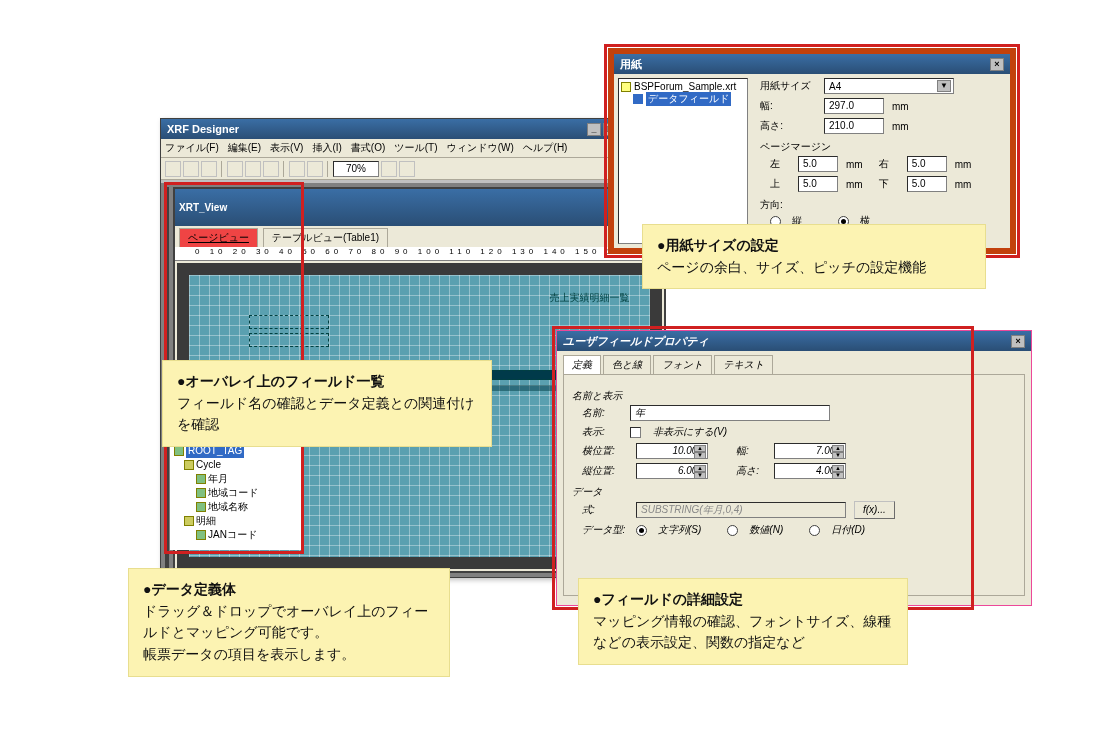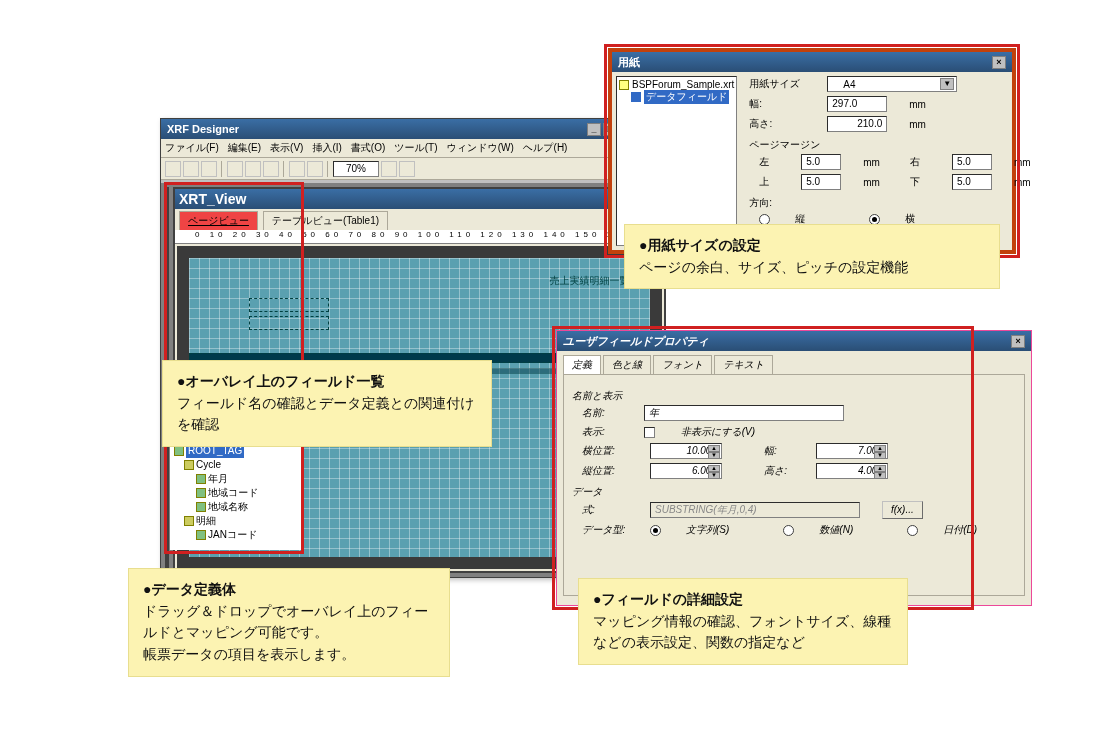--- a/index.html
+++ b/index.html
@@ -110,21 +110,21 @@
     width: 140px;
     background: #fff;
     border: 2px solid #404040;
     margin: 4px;
     display: flex;
     flex-direction: column;
     overflow: hidden;
   }
   .treepanel-title {
     background: linear-gradient(#3a6ea5,#2a4e75);
-    color: #fff; font-size: 14px; padding: 2px 4px; font-weight: bold;
+    color: #fff; font-size: 10px; padding: 13px 4px; font-weight: bold;
     display: flex; justify-content: space-between;
   }
   .tree {
     font-size: 10px;
     line-height: 14px;
     padding: 2px 2px;
     overflow: hidden;
     flex: 1;
   }
   .tree-row {
@@ -209,21 +209,21 @@
     z-index: 20;
     overflow: hidden;
   }
 
   
   #paperdlg {
     position: absolute;
     left: 608px; top: 48px;
     width: 408px; height: 206px;
     background: #ece9d8;
-    border: 4px solid #c2410c;
+    border: 6px solid #c2410c;
     z-index: 25;
   }
   #paperdlg .body {
     position: absolute; top: 20px; left: 0; right: 0; bottom: 0;
     display: flex;
   }
   #paperdlg .leftcol {
     width: 130px;
     background: #fff;
     border: 1px inset #808080;
@@ -231,35 +231,35 @@
     font-size: 10px;
     padding: 2px;
   }
   #paperdlg .leftcol .row { display: flex; align-items: center; gap: 3px; white-space: nowrap; }
   #paperdlg .leftcol .ico { width: 10px; height: 10px; border: 1px solid #808000; background: #ffff80; }
   #paperdlg .form {
     flex: 1;
     padding: 4px 8px;
     font-size: 10px;
   }
-  .formrow { display: flex; align-items: center; gap: 22px; margin-bottom: 4px; }
+  .formrow { display: flex; align-items: center; gap: 8px; margin-bottom: 4px; }
   .formrow label { width: 56px; }
   .txt {
     border: 1px inset #808080;
     background: #fff;
     height: 16px;
     padding: 0 4px;
     font-size: 10px;
     line-height: 14px;
   }
   .dropdown {
     border: 1px inset #808080; background: #fff;
     height: 16px; width: 130px; font-size: 10px;
     display: flex; align-items: center; justify-content: space-between;
-    padding: 0 2px 0 15px;
+    padding: 0 2px 0 4px;
   }
   .dropdown .arrow {
     width: 14px; height: 12px;
     background: #c0c0c0; border: 1px solid #808080;
     text-align: center; font-size: 8px; line-height: 10px;
   }
   .grpheader { margin: 6px 0 2px; color: #000; }
   .radio { width: 11px; height: 11px; border: 1px solid #404040; border-radius: 50%; display: inline-block; vertical-align: middle; margin-right: 3px; background: #fff; }
   .radio.on::after { content: ""; display: block; width: 5px; height: 5px; background: #000; border-radius: 50%; margin: 2px; }
 
@@ -446,21 +446,21 @@
           <span class="arrow">▼</span>
         </div>
       </div>
       <div class="formrow">
         <label>幅:</label>
         <span class="txt" style="width:60px;">297.0</span>
         <span>mm</span>
       </div>
       <div class="formrow">
         <label>高さ:</label>
-        <span class="txt" style="width:60px;text-align:right;">210.0</span>
+        <span class="txt" style="width:60px;">210.0</span>
         <span>mm</span>
       </div>
       <div class="grpheader">ページマージン</div>
       <div class="formrow" style="padding-left:10px;">
         <label style="width:20px;">左</label>
         <span class="txt" style="width:40px;">5.0</span>
         <span>mm</span>
         <label style="width:20px;margin-left:8px;">右</label>
         <span class="txt" style="width:40px;">5.0</span>
         <span>mm</span>
@@ -553,21 +553,21 @@
       <span>日付(D)</span>
     </div>
   </div>
 </div>
 
 <div class="redframe" style="left:164px; top:182px; width:140px; height:216px;"></div>
 <div class="redframe" style="left:164px; top:434px; width:140px; height:120px;"></div>
 <div class="redframe" style="left:604px; top:44px; width:416px; height:214px;"></div>
 <div class="redframe" style="left:552px; top:326px; width:422px; height:284px;"></div>
 
-<div class="callout" style="left:624px; top:224px; width:376px;">
+<div class="callout" style="left:642px; top:224px; width:344px;">
   <div class="head">●用紙サイズの設定</div>
   <div>ページの余白、サイズ、ピッチの設定機能</div>
 </div>
 <div class="callout" style="left:162px; top:360px; width:330px;">
   <div class="head">●オーバレイ上のフィールド一覧</div>
   <div>フィールド名の確認とデータ定義との関連付けを確認</div>
 </div>
 <div class="callout" style="left:128px; top:568px; width:322px;">
   <div class="head">●データ定義体</div>
   <div>ドラッグ＆ドロップでオーバレイ上のフィールドとマッピング可能です。</div>

